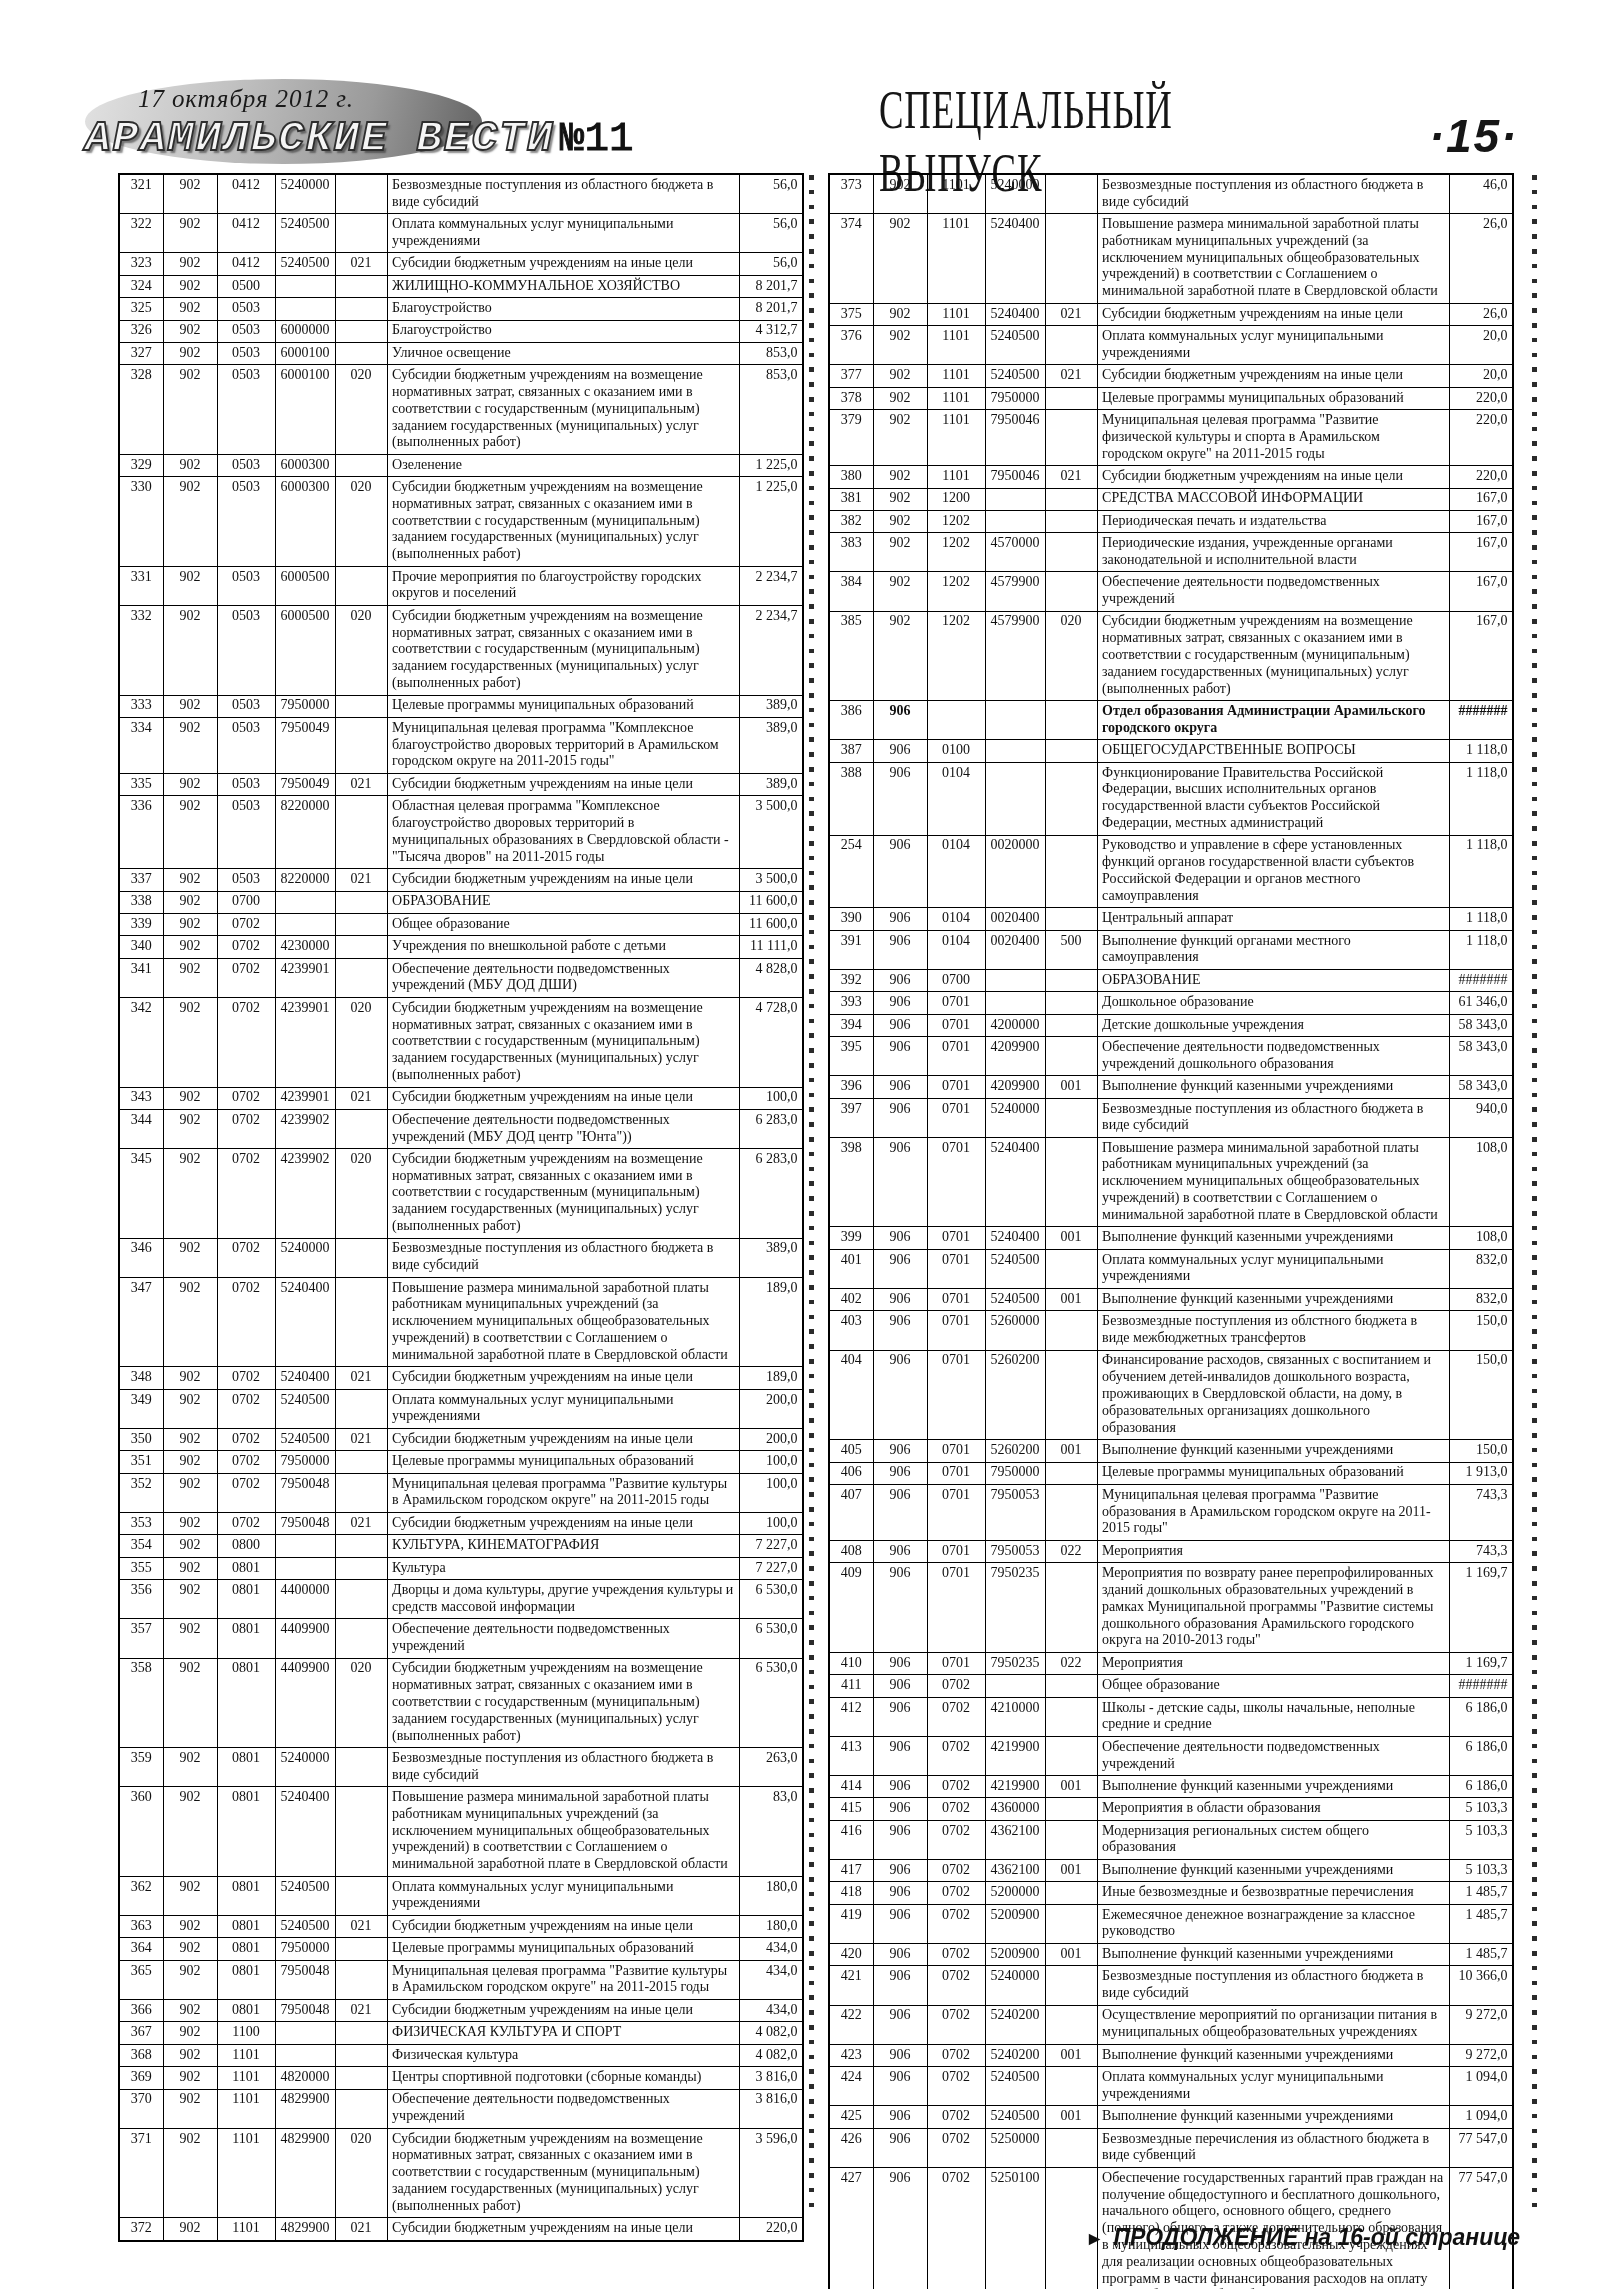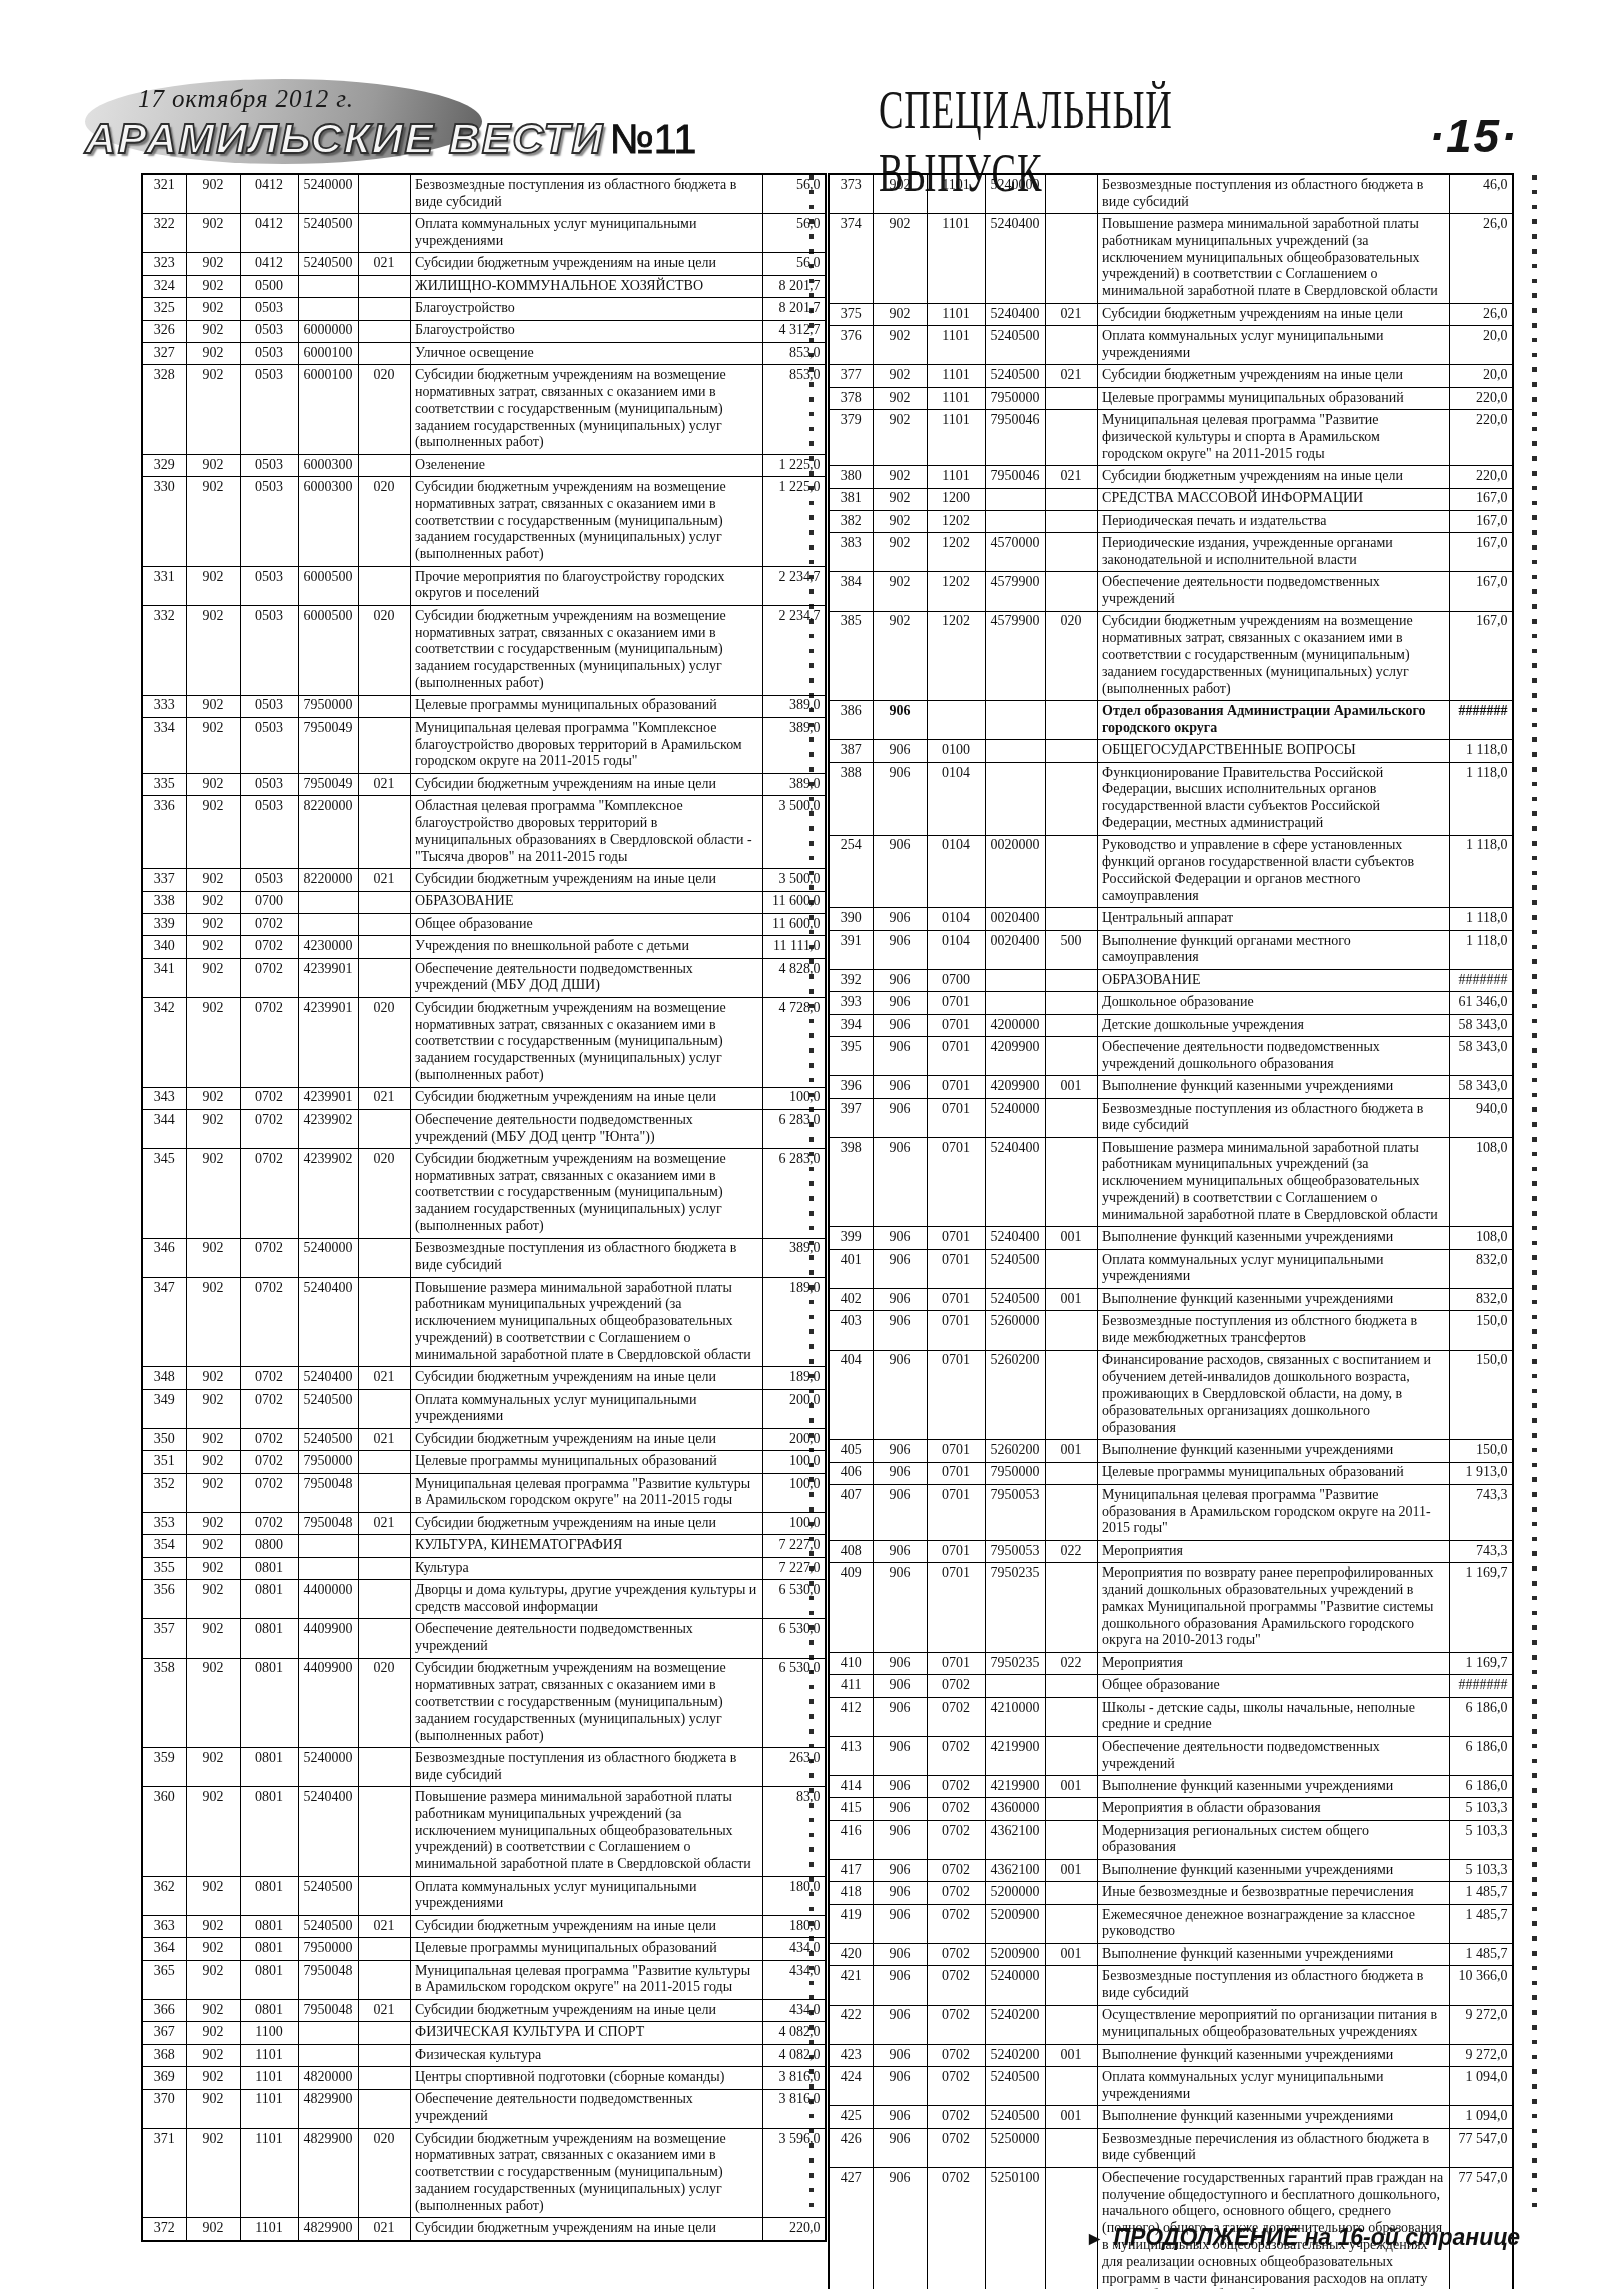--- a/index.html
+++ b/index.html
@@ -3,39 +3,39 @@
 <meta charset="utf-8">
 <style>
   html,body{margin:0;padding:0;background:#888;}
   .page{position:relative;width:1619px;height:2290px;background:#fff;overflow:hidden;
         font-family:"Liberation Serif",serif;color:#111;}
   
   .logo-ellipse{position:absolute;left:85px;top:79px;width:397px;height:85px;border-radius:50%;
         background:linear-gradient(105deg,#e2e2e2 0%,#c2c2c2 35%,#9a9a9a 70%,#606060 100%);}
   .logo-date{position:absolute;left:138px;top:85px;font-style:italic;font-size:25px;
         font-family:"Liberation Serif",serif;color:#1a1a1a;letter-spacing:0.9px;}
-  .logo-title{position:absolute;left:85px;top:114px;font-family:Liberation Sans, sans-serif;
+  .logo-title{position:absolute;left:85px;top:114px;font-family:Liberation Mono, monospace;
         font-style:italic;font-weight:bold;font-size:43px;letter-spacing:1.8px;color:#f5f5f5;
         -webkit-text-stroke:1.8px #2e2e2e;text-shadow:2.8px 2.8px 1.8px rgba(40,40,40,.55);white-space:nowrap;}
   .logo-issue{color:#111;-webkit-text-stroke:0.9px #111;font-style:normal;font-weight:normal;
         font-size:41px;text-shadow:none;margin-left:5.5px;letter-spacing:0;}
   .special{position:absolute;left:879px;top:78px;font-family:"Liberation Serif",serif;
         font-size:40px;line-height:1.18;letter-spacing:0.9px;transform:scale(.92,1.35);
         transform-origin:top left;color:#161616;}
   .pageno{position:absolute;left:1429px;top:109px;font-family:"Liberation Sans",sans-serif;
         font-weight:bold;font-style:italic;font-size:46px;color:#161616;letter-spacing:1.8px;}
   
   .col-sep{position:absolute;top:175px;height:2042px;width:4.6px;
         background:repeating-linear-gradient(to bottom,#2b2b2b 0 4.6px,transparent 4.6px 14.8px);}
   .sep-mid{left:809px;}
   .sep-right{left:1532px;}
   
   table.budget{position:absolute;top:173px;border-collapse:collapse;table-layout:fixed;
         border:2.8px solid #000;}
-  table.budget.t-left{left:118px;width:684px;margin-left:23px;}
+  table.budget.t-left{left:118px;width:684px;}
   table.budget.t-right{left:828px;width:684px;}
   table.budget td{border:1.8px solid #000;padding:1.8px 4.6px 2.8px 4.6px;vertical-align:top;
         font-size:14px;line-height:1.2;font-family:"Liberation Serif",serif;
         overflow:hidden;word-wrap:break-word;}
   td.c-n,td.c-a,td.c-b,td.c-c,td.c-d{text-align:center;}
   td.c-val{text-align:right;white-space:nowrap;padding-right:3.7px;}
   tr.bold td.c-a,tr.bold td.c-name,tr.bold td.c-val{font-weight:bold;}
   
   .footer{position:absolute;left:828px;top:2224px;width:692px;text-align:right;
         font-family:"Liberation Sans",sans-serif;font-weight:bold;font-style:italic;

